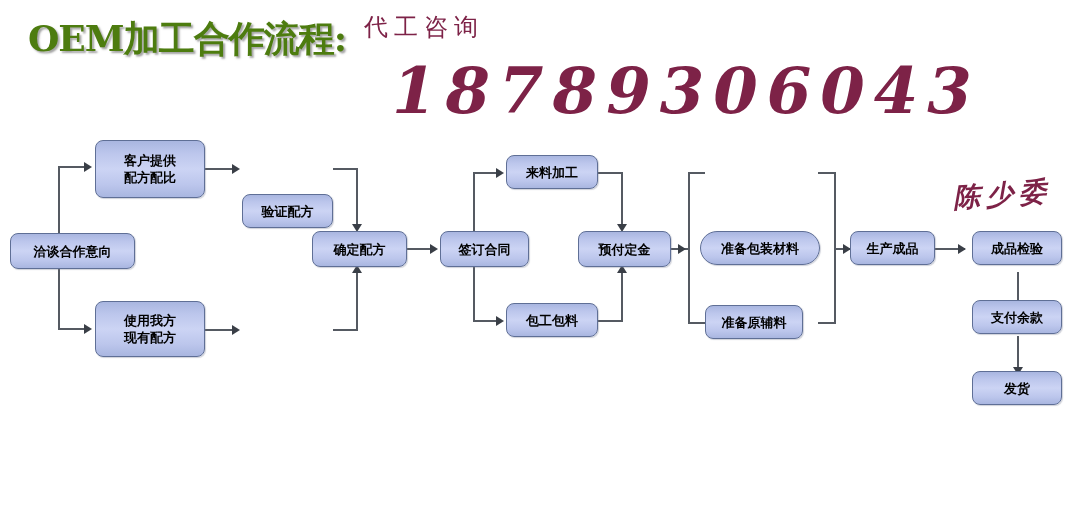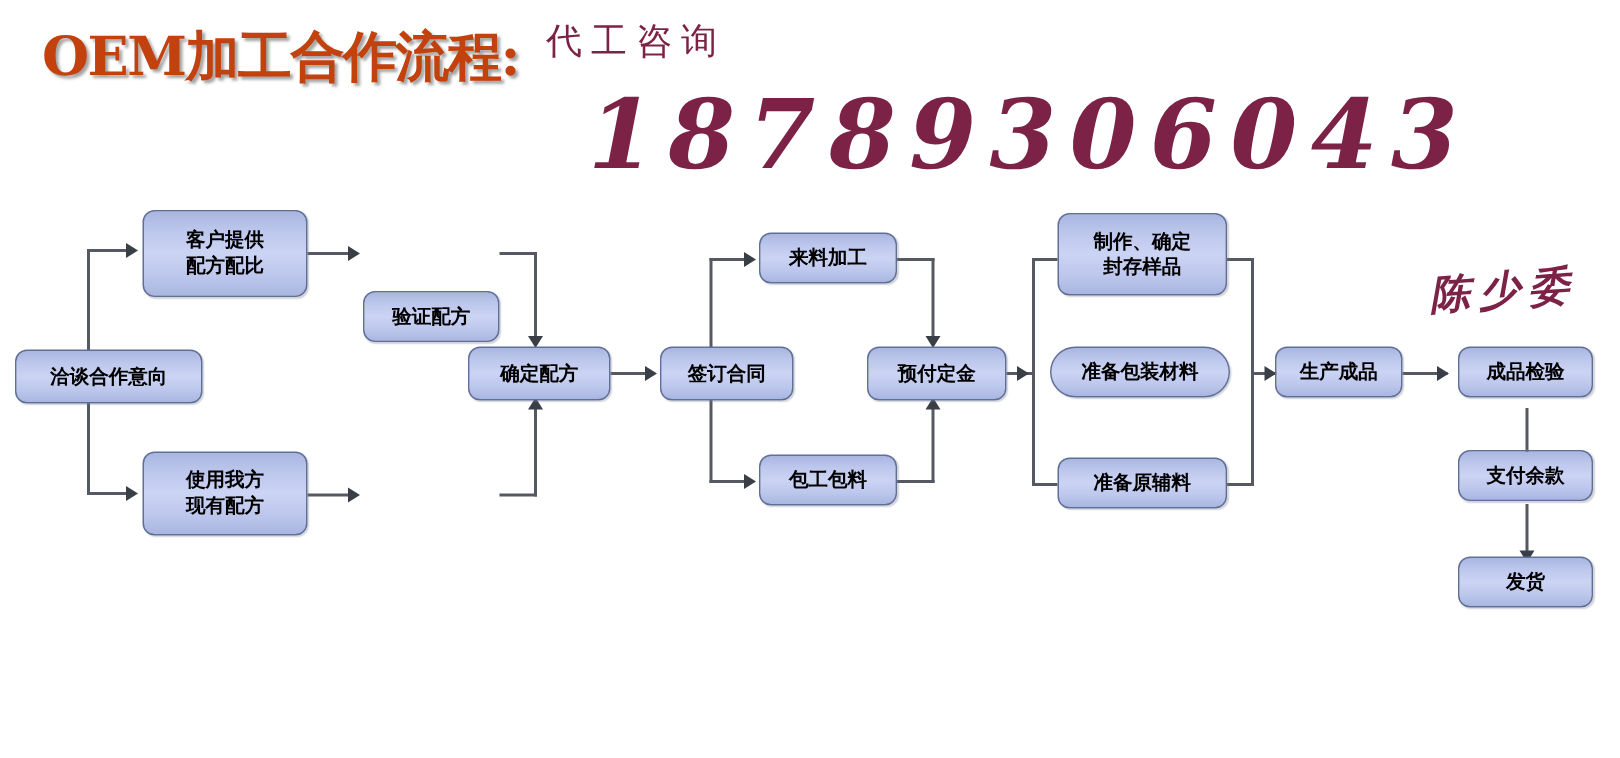--- a/index.html
+++ b/index.html
@@ -18,21 +18,21 @@
 
   
   #title-main {
     position: absolute;
     left: 28px;
     top: 18px;
     font-family: "DejaVu Serif", "Liberation Serif", serif;
     font-weight: bold;
     font-size: 36px;
     line-height: 40px;
-    color: #c2410c;
+    color: #4d7c0f;
     letter-spacing: -1px;
     white-space: nowrap;
     text-shadow: 2px 2px 2px rgba(90,90,90,0.55);
   }
   #title-sub {
     position: absolute;
     left: 364px;
     top: 12px;
     font-family: "DejaVu Serif", "Liberation Serif", serif;
     font-size: 24px;
@@ -221,30 +221,26 @@
   </div>
 
   <div class="node" style="left:506px; top:303px; width:92px; height:34px;">
     <span>包工包料</span>
   </div>
 
   <div class="node" style="left:578px; top:231px; width:93px; height:36px;">
     <span>预付定金</span>
   </div>
 
-  <div class="node" style="left:705px; top:142px; width:113px; height:55px;">
-    <span>制作、确定
-封存样品</span>
-  </div>
 
   <div class="node" style="left:700px; top:231px; width:120px; height:34px;border-radius:17px;">
     <span>准备包装材料</span>
   </div>
 
-  <div class="node" style="left:705px; top:305px; width:113px; height:34px;">
+  <div class="node" style="left:705px; top:305px; width:98px; height:34px;">
     <span>准备原辅料</span>
   </div>
 
   <div class="node" style="left:850px; top:231px; width:85px; height:34px;">
     <span>生产成品</span>
   </div>
 
   <div class="node" style="left:972px; top:231px; width:90px; height:34px;">
     <span>成品检验</span>
   </div>

